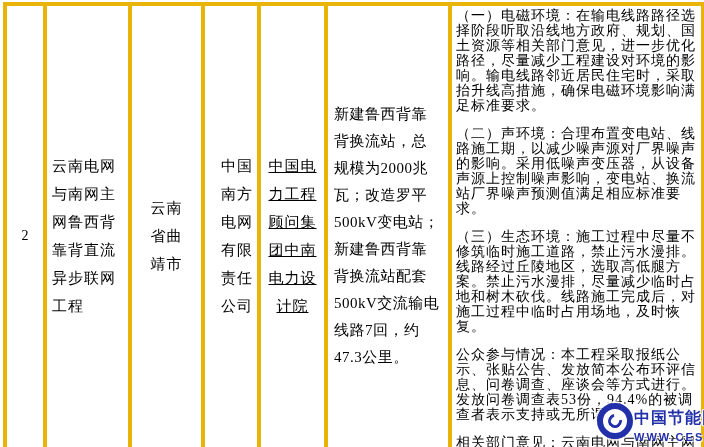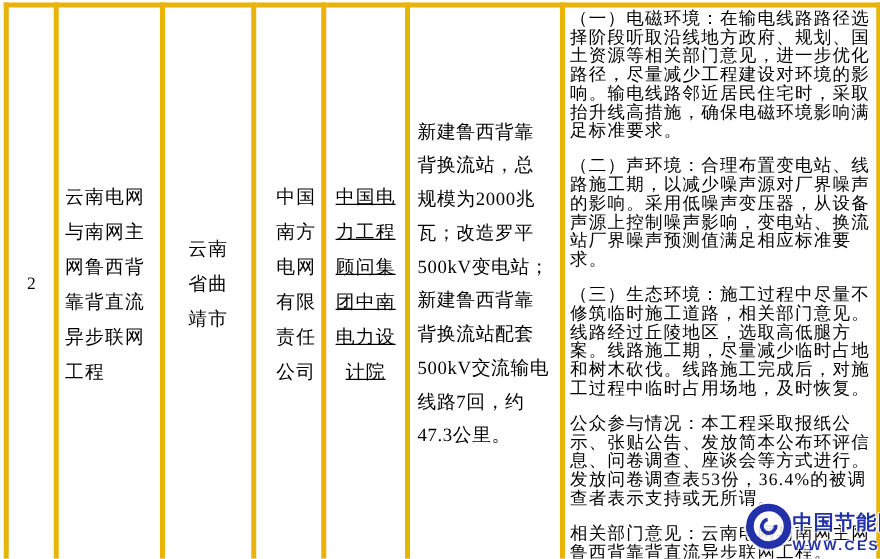--- a/index.html
+++ b/index.html
@@ -113,22 +113,22 @@
         <tr>
       <td class="c-serial">2</td>
       <td class="c-project">云南电网与南网主网鲁西背靠背直流异步联网工程</td>
       <td class="c-location">云南省曲靖市</td>
       <td class="c-unit">中国南方电网有限责任公司</td>
       <td class="c-agency">中国电力工程顾问集团中南电力设计院</td>
       <td class="c-scale">新建鲁西背靠背换流站，总规模为2000兆瓦；改造罗平500kV变电站；新建鲁西背靠背换流站配套500kV交流输电线路7回，约47.3公里。</td>
       <td class="c-measures">
         <p>（一）电磁环境：在输电线路路径选择阶段听取沿线地方政府、规划、国土资源等相关部门意见，进一步优化路径，尽量减少工程建设对环境的影响。输电线路邻近居民住宅时，采取抬升线高措施，确保电磁环境影响满足标准要求。</p>
         <p>（二）声环境：合理布置变电站、线路施工期，以减少噪声源对厂界噪声的影响。采用低噪声变压器，从设备声源上控制噪声影响，变电站、换流站厂界噪声预测值满足相应标准要求。</p>
-        <p>（三）生态环境：施工过程中尽量不修筑临时施工道路，相关部门意见。线路经过丘陵地区，选取高低腿方案。线路施工期，尽量减少临时占地和树木砍伐。线路施工完成后，对施工过程中临时占用场地，及时恢复。</p>
-        <p>公众参与情况：本工程采取报纸公示、张贴公告、发放简本公布环评信息、问卷调查、座谈会等方式进行。发放问卷调查表53份，36.4%的被调查者表示支持或无所谓。</p>
+        <p>（三）生态环境：施工过程中尽量不修筑临时施工道路，禁止污水漫排。线路经过丘陵地区，选取高低腿方案。禁止污水漫排，尽量减少临时占地和树木砍伐。线路施工完成后，对施工过程中临时占用场地，及时恢复。</p>
+        <p>公众参与情况：本工程采取报纸公示、张贴公告、发放简本公布环评信息、问卷调查、座谈会等方式进行。发放问卷调查表53份，94.4%的被调查者表示支持或无所谓。</p>
         <p>相关部门意见：云南电网与南网主网鲁西背靠背直流异步联网工程。</p>
       </td>
     </tr>
   </tbody>
     </table>
 
   <div class="watermark">
     <div class="wm-logo">
       <div class="wm-swirl"></div>
     </div>

